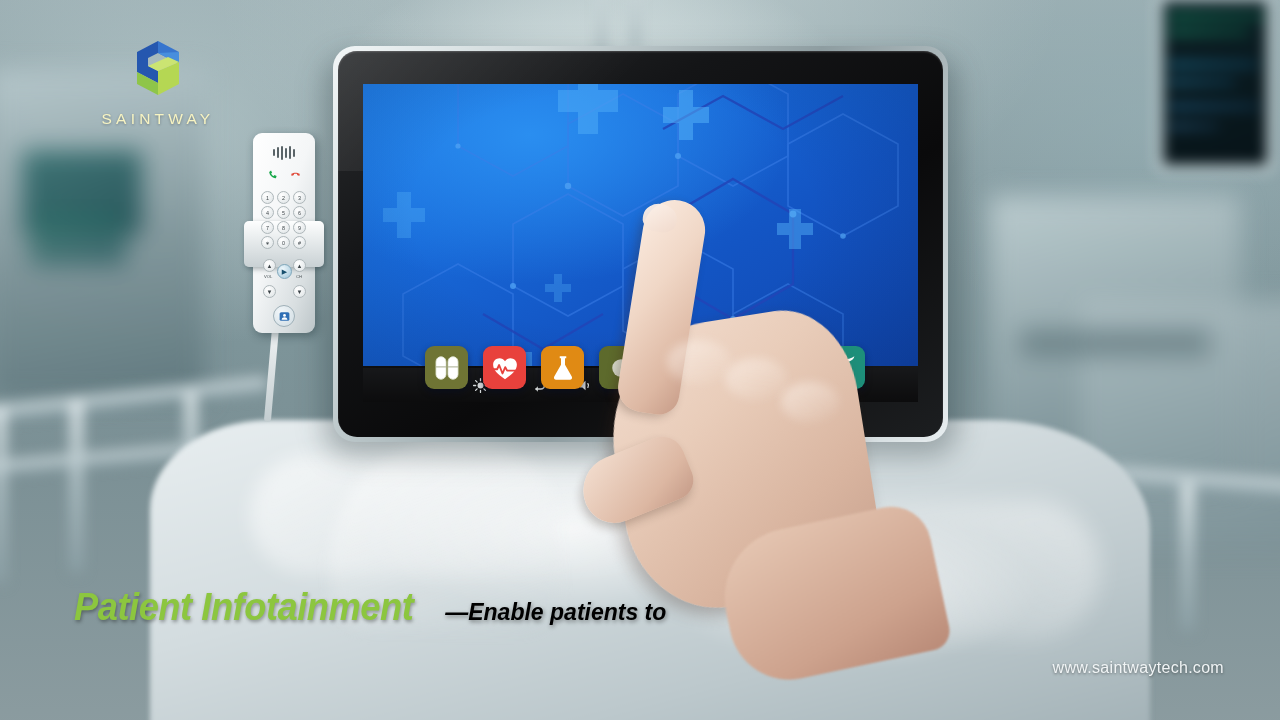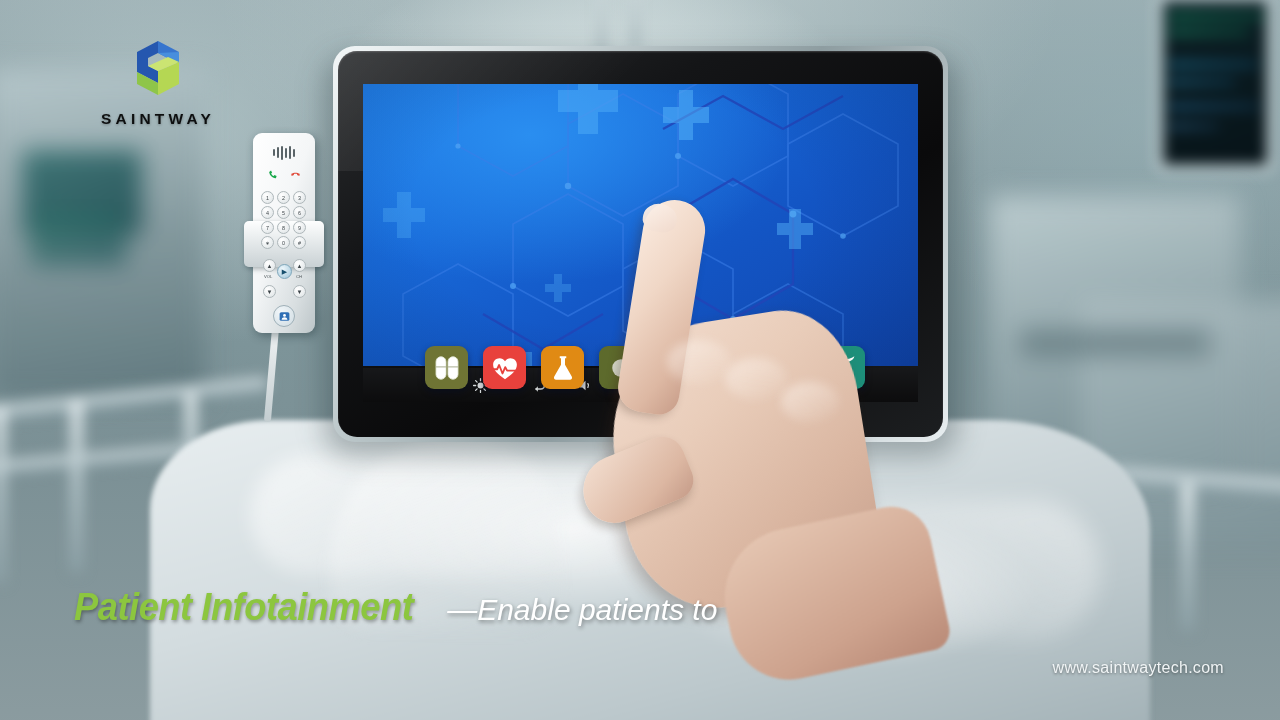--- a/index.html
+++ b/index.html
@@ -180,30 +180,30 @@
      border:.8px solid #9fb0b8; display:flex; align-items:center; justify-content:center; }
   .nursebtn svg { width:13px; height:13px; }
   .pend-cord { position:absolute; left:268px; top:326px; width:7px; height:96px;
      background:linear-gradient(180deg,#f0f3f4,#c3cdd0); border-radius:4px;
      transform:rotate(5deg); z-index:4; filter:blur(.4px); }
 
   
   .logo { position:absolute; left:78px; top:38px; width:160px; z-index:8; opacity:.92; }
   .logo-mark { position:relative; width:62px; height:70px; margin:0 auto; }
   .logo-word { margin-top:2px; text-align:center; font-size:15.5px; letter-spacing:4.2px;
-     color:#000000; font-weight:700; text-shadow:0 1px 3px rgba(0,0,0,.35); }
+     color:#fef9c3; font-weight:400; text-shadow:0 1px 3px rgba(0,0,0,.35); }
   .logo-sub { text-align:center; font-size:5.5px; letter-spacing:2.2px; color:#9bb7b5; margin-top:2px; }
 
   
   .caption { position:absolute; left:74px; top:584px; width:900px; z-index:9; }
   .cap-line { line-height:1.18; }
   .cap-hl { font-size:39px; font-weight:700; font-style:italic; color:#8cc63f;
      letter-spacing:-.5px; text-shadow:1px 2px 4px rgba(0,0,0,.35);
      transform:scaleX(.93); display:inline-block; transform-origin:left center; }
-  .cap-rest { font-size:30px; font-style:italic; color:#ffffff; font-weight:400;
+  .cap-rest { font-size:23px; font-style:italic; color:#000000; font-weight:700;
      text-shadow:1px 2px 4px rgba(0,0,0,.4); }
   .cap-line2 { font-size:29px; font-style:italic; color:#ffffff; font-weight:500;
      margin-top:8px; text-shadow:1px 2px 4px rgba(0,0,0,.4); }
   .url { position:absolute; right:56px; top:659px; font-size:16px; color:#f0f4f5;
      letter-spacing:.3px; text-shadow:0 1px 3px rgba(0,0,0,.45); z-index:9; }
 </style>
 </head>
 <body>
 
 <div id="stage">

